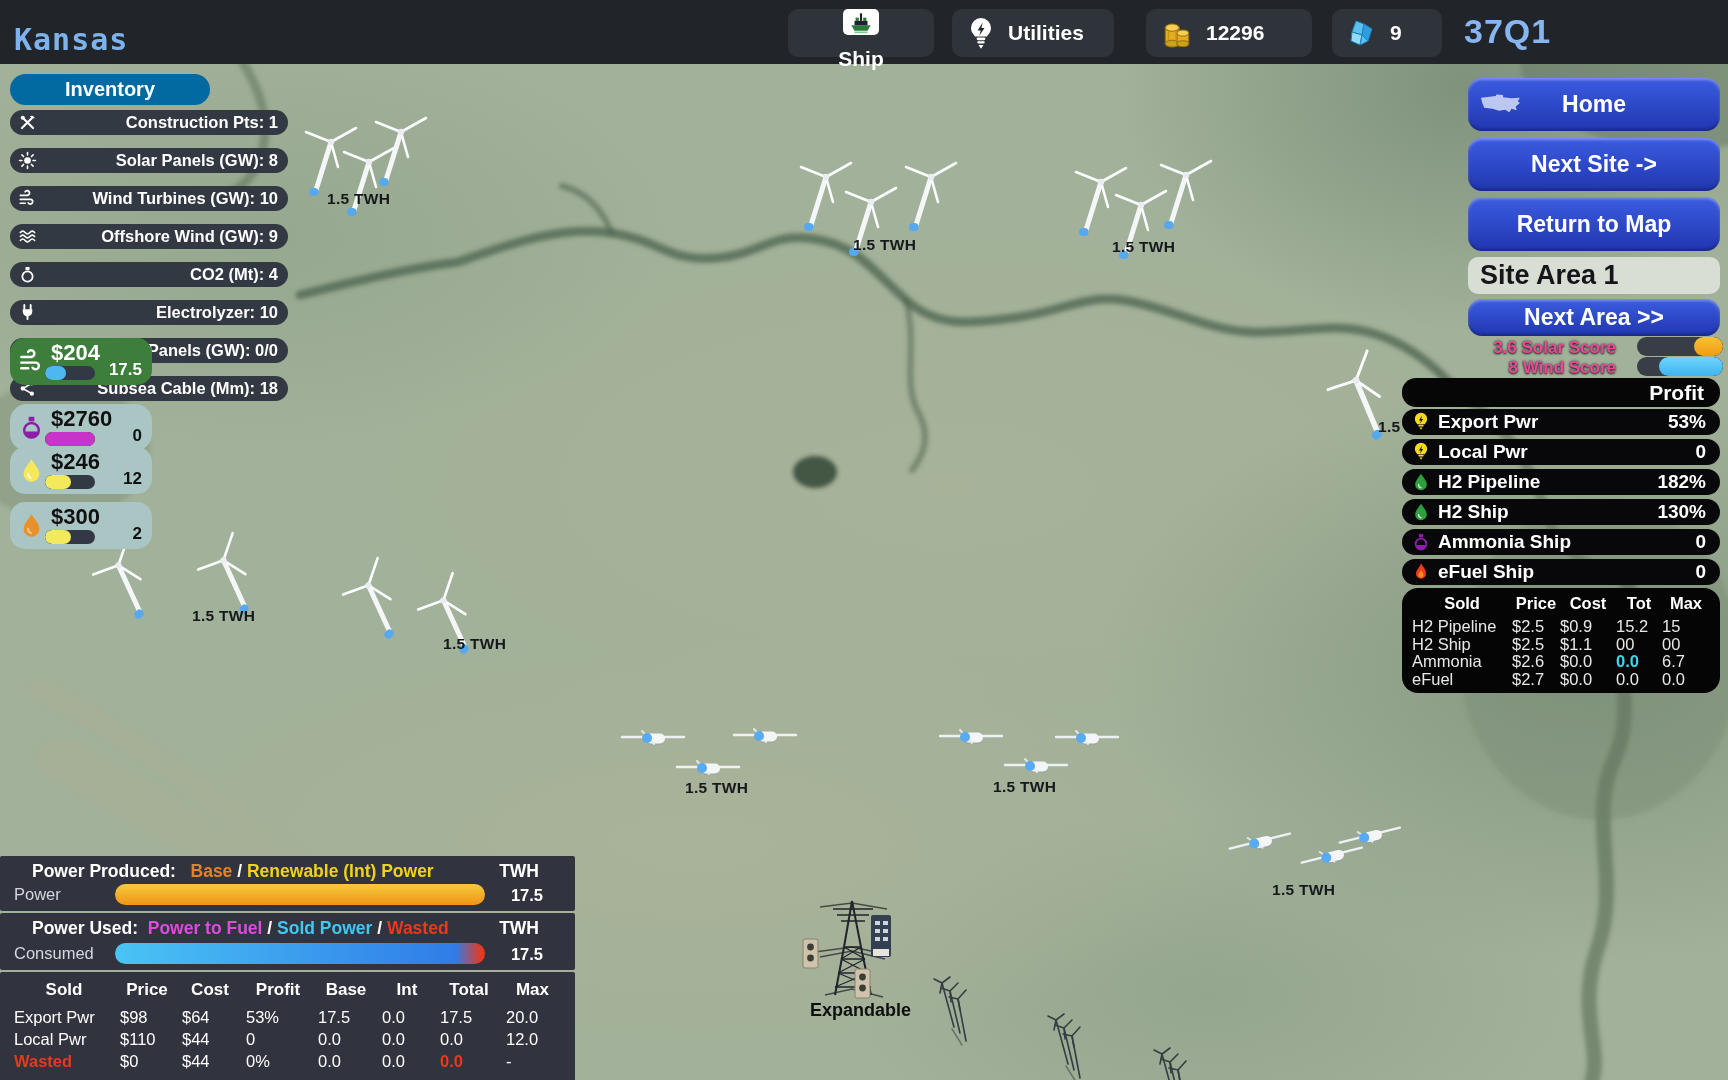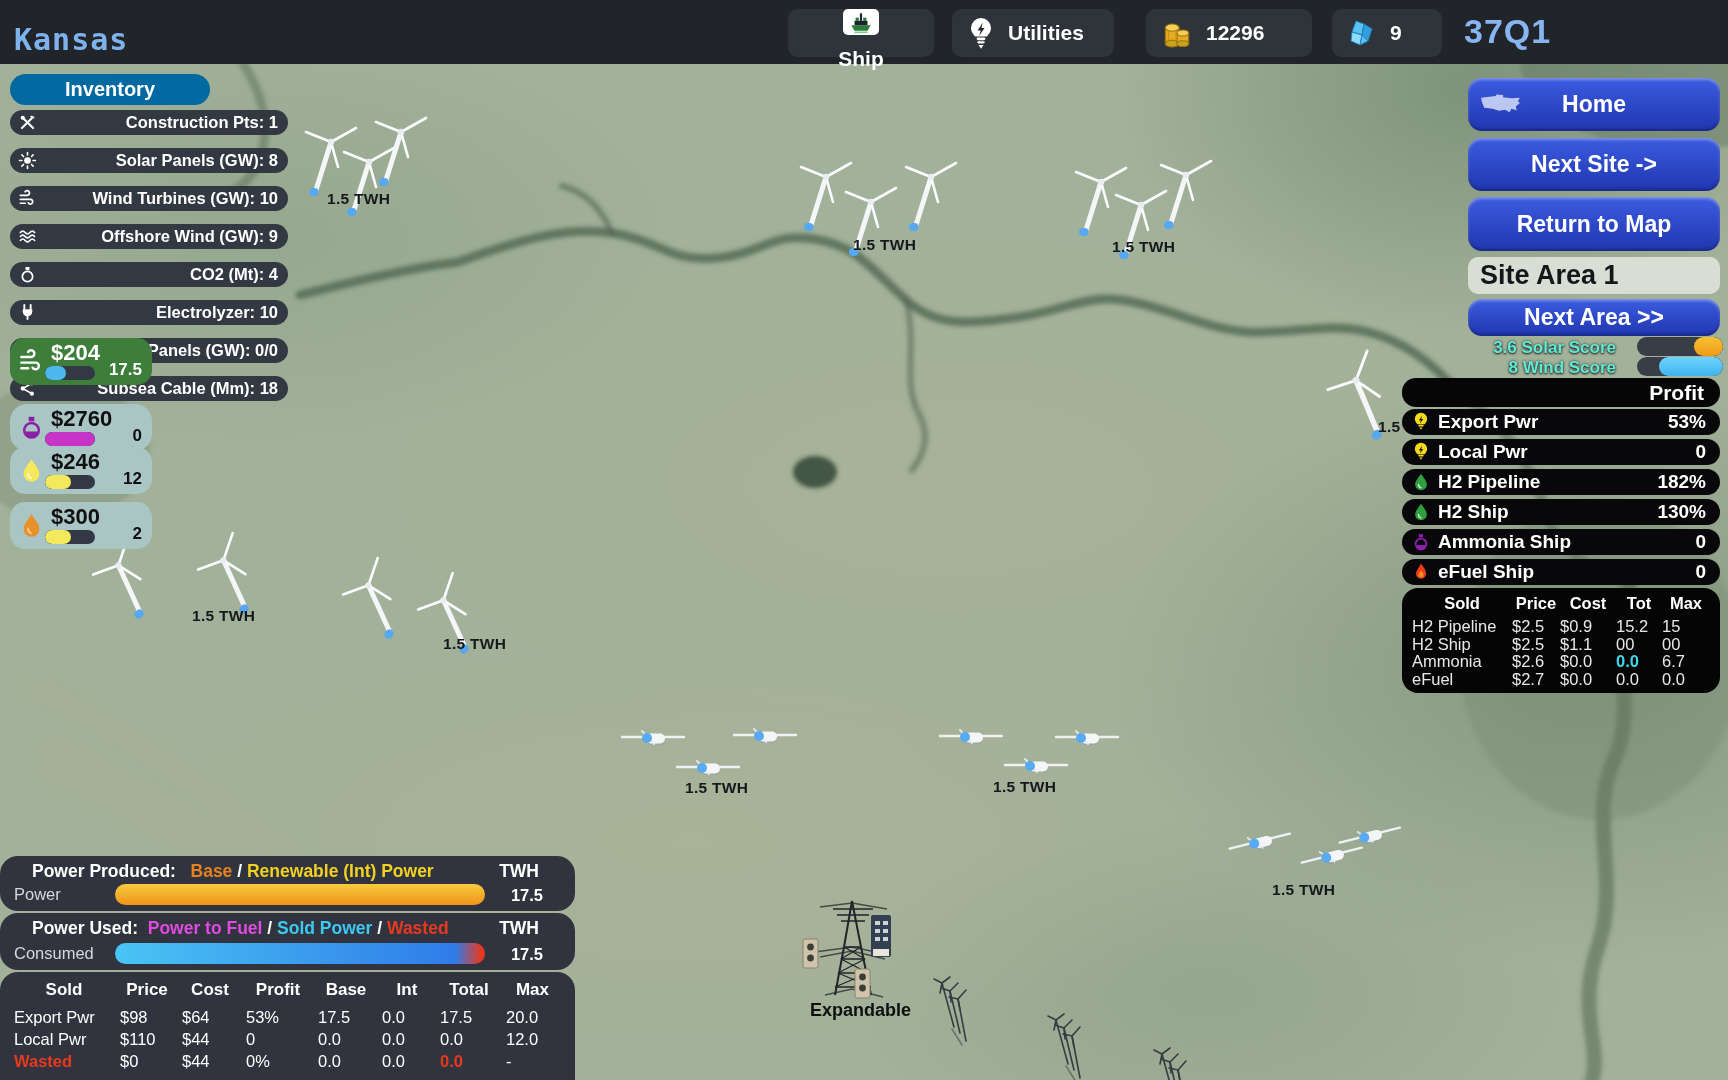--- a/index.html
+++ b/index.html
@@ -55,21 +55,21 @@
   .nav-btn{position:absolute;left:1468px;width:252px;border-radius:14px;
            background:linear-gradient(180deg,#3b5ce0,#2036b0);color:#fff;font-weight:bold;font-size:23px;
            display:flex;align-items:center;justify-content:center;box-shadow:inset 0 2px 3px rgba(255,255,255,.35), inset 0 -2px 3px rgba(0,0,20,.3);}
   #nav-home{top:78px;height:53px;}
   #nav-next-site{top:138px;height:53px;}
   #nav-return{top:197px;height:54px;}
   #nav-site-area{top:257px;height:37px;background:#d9ded4;color:#15161a;font-size:27px;
                  justify-content:flex-start;padding-left:12px;border-radius:10px;box-shadow:none;box-sizing:border-box;}
   #nav-next-area{top:299px;height:37px;font-size:23px;}
   .usa-ico{position:absolute;left:12px;top:14px;}
-  .score-text{position:absolute;right:112px;color:#5eead4;font-weight:800;font-size:17px;
+  .score-text{position:absolute;right:112px;color:#ec4899;font-weight:800;font-size:17px;
               text-shadow:0 1px 2px rgba(20,20,20,.9),0 0 3px rgba(20,20,20,.7);white-space:nowrap;}
   .sbar{position:absolute;left:1637px;width:86px;height:19px;border-radius:10px;background:#383d47;overflow:hidden;}
   .sbar .fill{position:absolute;right:0;top:0;bottom:0;border-radius:10px;}
   
   .p-header{position:absolute;left:1402px;top:378px;width:318px;height:29px;background:#060607;border-radius:14px;
             color:#fff;font-weight:800;font-size:21px;line-height:29px;text-align:right;padding-right:16px;box-sizing:border-box;}
   .p-rows{position:absolute;left:1402px;top:409px;width:318px;display:flex;flex-direction:column;gap:4px;}
   .p-row{position:relative;height:26px;background:#08080a;border-radius:13px;color:#fff;}
   .p-ico{position:absolute;left:9px;top:3px;width:20px;height:20px;}
   .p-ico svg{width:100%;height:100%;}
@@ -78,21 +78,21 @@
   .p-table{position:absolute;left:1402px;top:588px;width:318px;height:105px;background:#050506;border-radius:16px;
            color:#e8e8e8;font-size:16.5px;padding:6px 10px;box-sizing:border-box;}
   .pt-grid{display:grid;grid-template-columns:100px 48px 56px 46px 48px;}
   .pt-grid .h{font-weight:800;color:#fff;text-align:center;padding-bottom:5px;}
   .pt-grid .c{line-height:17.5px;}
   .pt-grid .c1{text-align:left;}
   .cyan{color:#3ad8ea;font-weight:800;}
   .p-note{position:absolute;left:1402px;top:700px;width:322px;height:58px;background:#050506;border-radius:14px;
           color:#3edce4;font-weight:800;font-size:21.5px;line-height:25px;padding:4px 6px 4px 10px;box-sizing:border-box;}
   
-  .pw-box{position:absolute;left:0;width:575px;background:#31343e;border-radius:18px;color:#fff;box-sizing:border-box;}
+  .pw-box{position:absolute;left:0;width:575px;background:#31343e;border-radius:2px;color:#fff;box-sizing:border-box;}
   #pw1{top:856px;height:55px;}
   #pw2{top:913px;height:57px;}
   #pw3{top:972px;height:108px;border-bottom-left-radius:0;border-bottom-right-radius:0;}
   .pw-title{position:absolute;left:32px;top:5px;font-weight:800;font-size:17.5px;white-space:nowrap;}
   .pw-unit{position:absolute;right:36px;top:5px;font-weight:800;font-size:17.5px;}
   .pw-rowlabel{position:absolute;left:14px;bottom:7px;color:#d5d7dc;font-size:16.5px;}
   .pw-bar{position:absolute;left:115px;bottom:6px;width:370px;height:21px;border-radius:11px;}
   .bar-produced{background:linear-gradient(180deg,#f7ca3f,#ef9417);}
   .bar-consumed{background:linear-gradient(90deg,#4ac4f5,#2f7ce8 92%,#e8391f 99%);}
   .pw-val{position:absolute;right:32px;bottom:6px;font-weight:bold;font-size:16.5px;}

